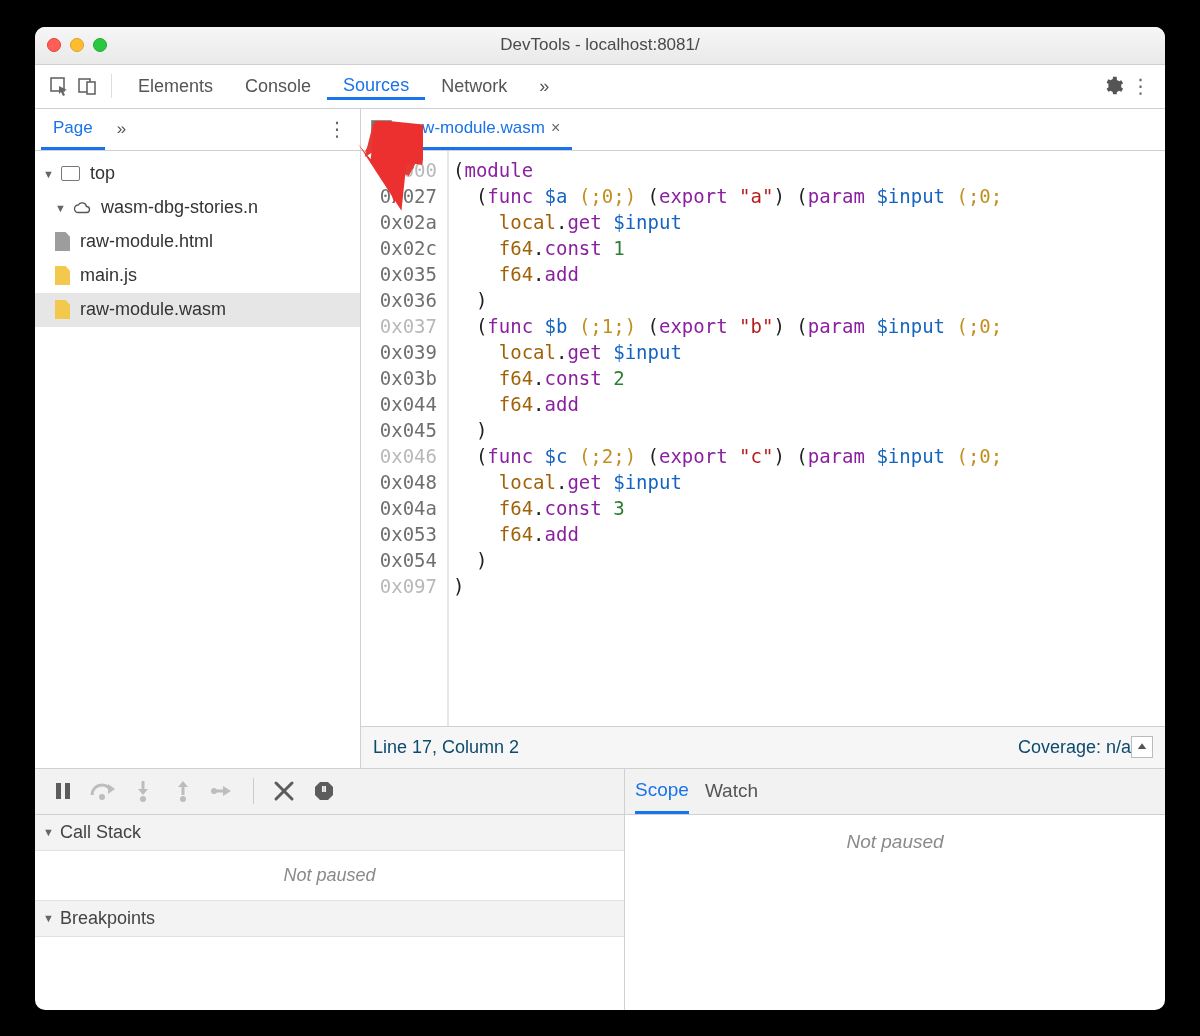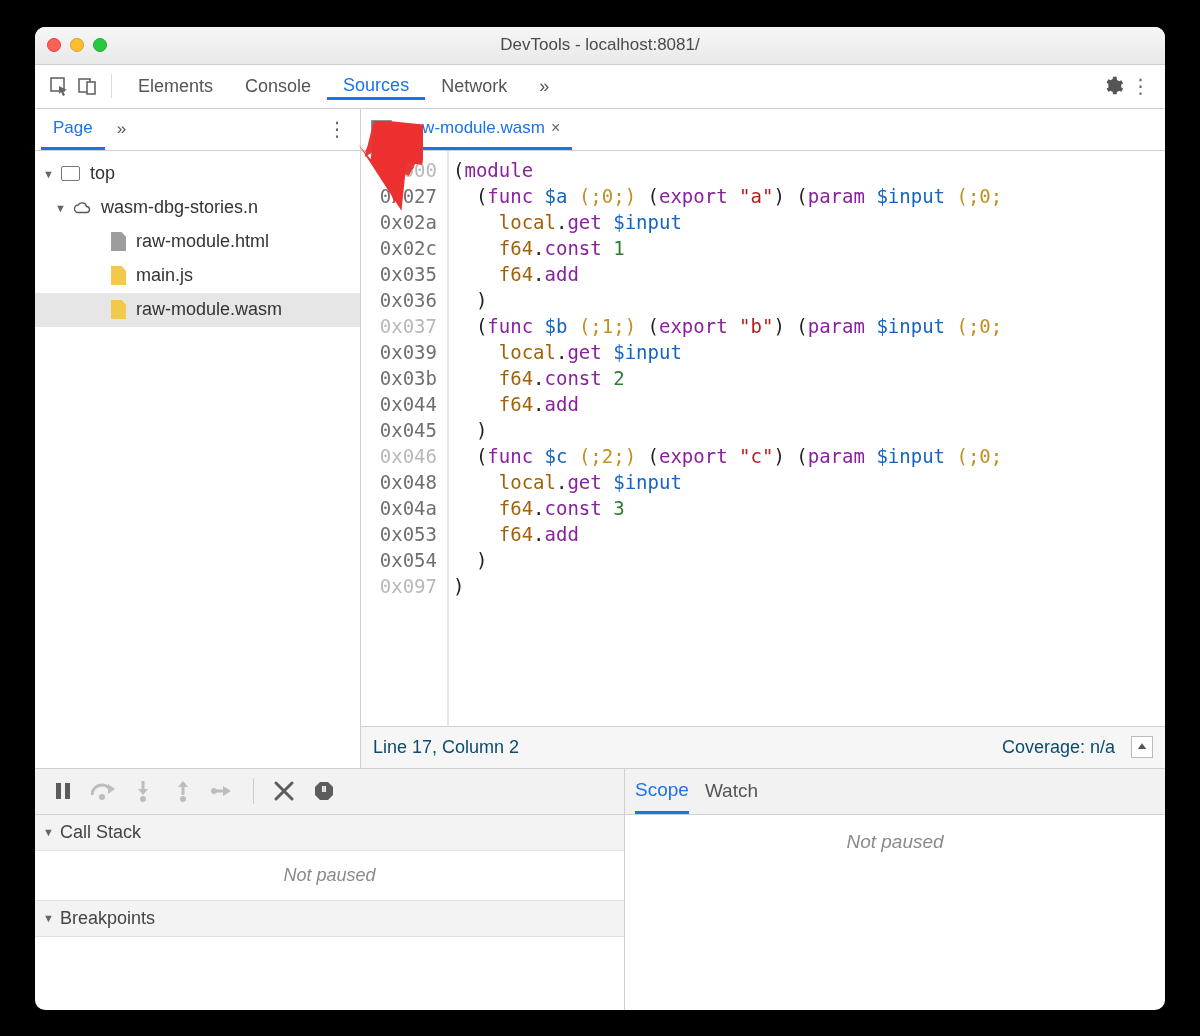--- a/index.html
+++ b/index.html
@@ -73,21 +73,21 @@
     color:#555;
   }
   .sidebar-tabs .stab { padding: 0 12px; height:100%; display:flex; align-items:center; }
   .sidebar-tabs .stab.active { color:#1a73e8; border-bottom:3px solid #1a73e8; margin-bottom:-1px; }
   .sidebar-tabs .spacer { flex:1; }
   .dots { font-size:20px; letter-spacing:1px; color:#666; padding:0 6px; }
   .tree { padding:6px 0; font-size:18px; color:#333; overflow:hidden; }
   .tree-row { display:flex; align-items:center; height:34px; padding:0 8px; white-space:nowrap; }
   .tree-row .arrow { width:14px; display:inline-block; color:#666; font-size:11px; margin-right:4px; }
   .tree-row.level1 { padding-left: 20px; }
-  .tree-row.level2 { padding-left: 76px; }
+  .tree-row.level2 { padding-left: 20px; }
   .tree-row.selected { background:#e6e6e6; }
   .ficon { width:18px; height:20px; margin-right:10px; display:inline-flex; align-items:center; justify-content:center; }
   .ficon.frame { border:1.5px solid #777; border-radius:2px; width:19px; height:15px; position:relative; }
   .ficon.cloud svg { width:22px; height:16px; }
   .ficon.page { width:15px; height:19px; background:#9d9d9d; position:relative; clip-path: polygon(0 0, 70% 0, 100% 25%, 100% 100%, 0 100%);}
   .ficon.js { width:15px; height:19px; background:#f2c94c; position:relative; clip-path: polygon(0 0, 70% 0, 100% 25%, 100% 100%, 0 100%);}
   .ficon.wasm { width:15px; height:19px; background:#f2c94c; position:relative; clip-path: polygon(0 0, 70% 0, 100% 25%, 100% 100%, 0 100%);}
 
   .editor-pane { flex:1; display:flex; flex-direction:column; min-width:0; }
   .editor-tabs { height:42px; border-bottom:1px solid #d0d0d0; display:flex; align-items:center; padding:0 6px; font-size:17px; color:#555; }
@@ -104,21 +104,21 @@
   .tk-punc { color:#222; }
   .tk-kw { color:#8a1fa0; }
   .tk-fn { color:#1565c0; }
   .tk-type { color:#a16207;margin-top:7px; }
   .tk-cmt { color:#c18f1f; }
   .tk-str { color:#b71c1c; }
   .tk-num { color:#2e7d32; }
   .status {
     height:42px; border-top:1px solid #d0d0d0; display:flex; align-items:center; justify-content:space-between; padding:0 12px; font-size:18px; color:#0c4a6e; background:#f6f6f6;
   }
-  .status .cov { display:flex; align-items:center; gap:16px; }
+  .status .cov { display:flex; align-items:center; gap:0; }
   .toggle-box { width:22px; height:22px; border:1px solid #bbb; background:#fff; display:flex; align-items:center; justify-content:center; }
   .toggle-box::after { content:"▾"; font-size:12px; color:#555; transform: rotate(180deg) scaleX(1.4); }
 
   .debug-bar {
     height:46px; border-top:1px solid #d0d0d0; background:#f2f2f2; display:flex; align-items:stretch;
   }
   .debug-left { width:590px; border-right:1px solid #d0d0d0; display:flex; align-items:center; padding:0 10px; gap:4px; }
   .dbg-icon { width:36px; height:36px; display:flex; align-items:center; justify-content:center; color:#5c5c5c; font-size:20px; }
   .dbg-sep { width:1px; height:26px; background:#ccc; margin:0 8px; }
   .debug-right { flex:1; display:flex; align-items:center; padding:0 10px; gap:16px; }

